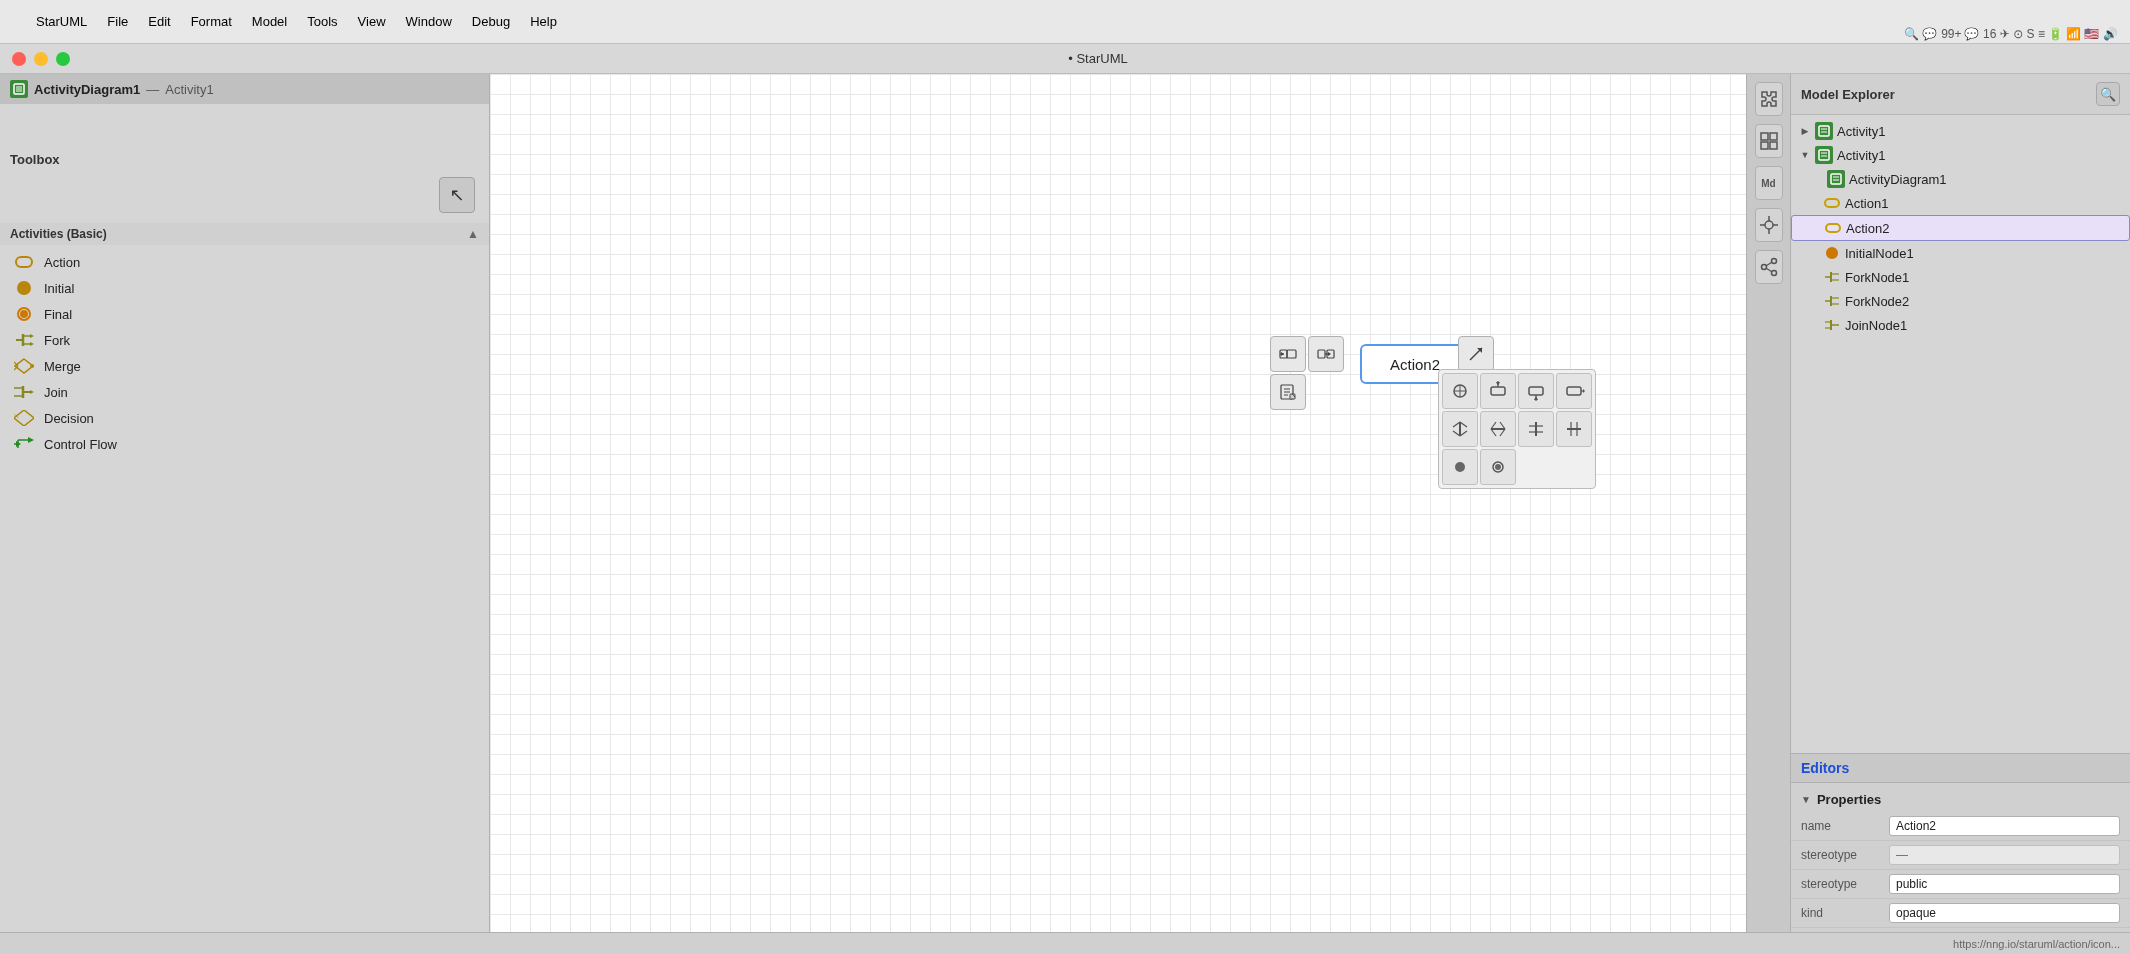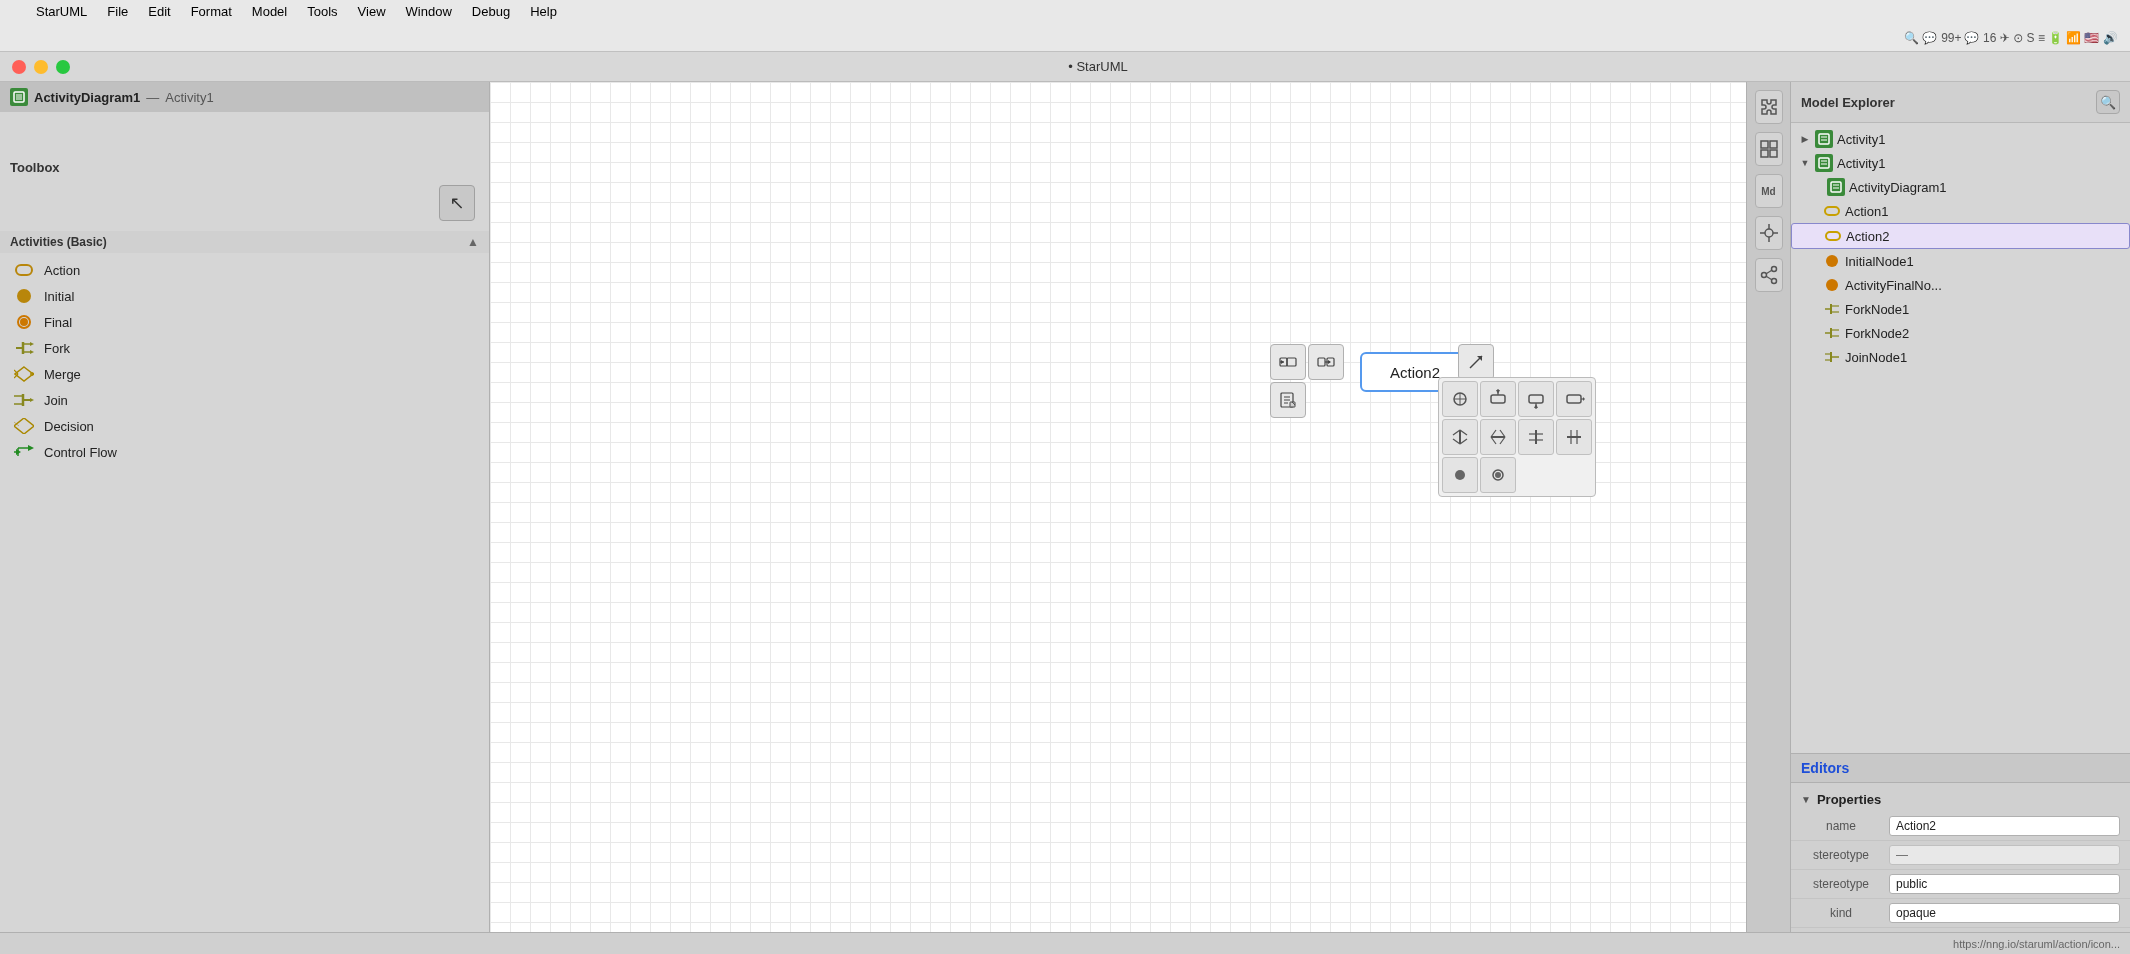--- a/index.html
+++ b/index.html
@@ -10,22 +10,23 @@
       width: 2130px;
       height: 954px;
       overflow: hidden;
       display: flex;
       flex-direction: column;
     }
 
     
     .menubar {
       background: #e8e8e8;
-      height: 52px;
-      display: flex;
+      height: 44px;
+      display: flex;
+      align-items: center;
       padding: 0 12px;
       gap: 0;
       border-bottom: 1px solid #c0c0c0;
       flex-shrink: 0;
     }
     .apple-icon {
       font-size: 16px;
       margin-right: 14px;
     }
     .menu-item {
@@ -408,21 +409,21 @@
       color: #555;
     }
     .prop-row {
       display: flex;
       align-items: center;
       padding: 4px 10px;
       gap: 8px;
       border-bottom: 1px solid #c4c4c4;
     }
     .prop-label {
-      text-align: center;
+      text-align: left;
       color: #555;
       font-size: 12px;
       width: 80px;
       flex-shrink: 0;
     }
     .prop-value {
       flex: 1;
       background: white;
       border: 1px solid #b0b0b0;
       border-radius: 3px;
@@ -849,27 +850,20 @@
       </div>
 
       <div class="tree-item tree-indent-2">
         <span class="tree-arrow" style="width:12px;"></span>
         <span style="width:18px;height:18px;display:flex;align-items:center;justify-content:center;flex-shrink:0;">
           <div style="width:12px;height:12px;border-radius:50%;background:#cc7700;"></div>
         </span>
         <span class="tree-label">InitialNode1</span>
       </div>
 
-      <div class="tree-item tree-indent-2">
-        <span class="tree-arrow" style="width:12px;"></span>
-        <span style="width:18px;height:18px;display:flex;align-items:center;justify-content:center;flex-shrink:0;">
-          <div style="width:12px;height:12px;border-radius:50%;background:#cc7700;"></div>
-        </span>
-        <span class="tree-label">ActivityFinalNo...</span>
-      </div>
 
       <div class="tree-item tree-indent-2">
         <span class="tree-arrow" style="width:12px;"></span>
         <span style="width:18px;height:18px;display:flex;align-items:center;justify-content:center;flex-shrink:0;">
           <svg width="16" height="14" viewBox="0 0 16 14">
             <line x1="1" y1="7" x2="7" y2="7" stroke="#888820" stroke-width="1.5"></line>
             <line x1="7" y1="2" x2="7" y2="12" stroke="#888820" stroke-width="2"></line>
             <line x1="7" y1="4" x2="15" y2="4" stroke="#888820" stroke-width="1.2"></line>
             <line x1="7" y1="10" x2="15" y2="10" stroke="#888820" stroke-width="1.2"></line>
           </svg>

